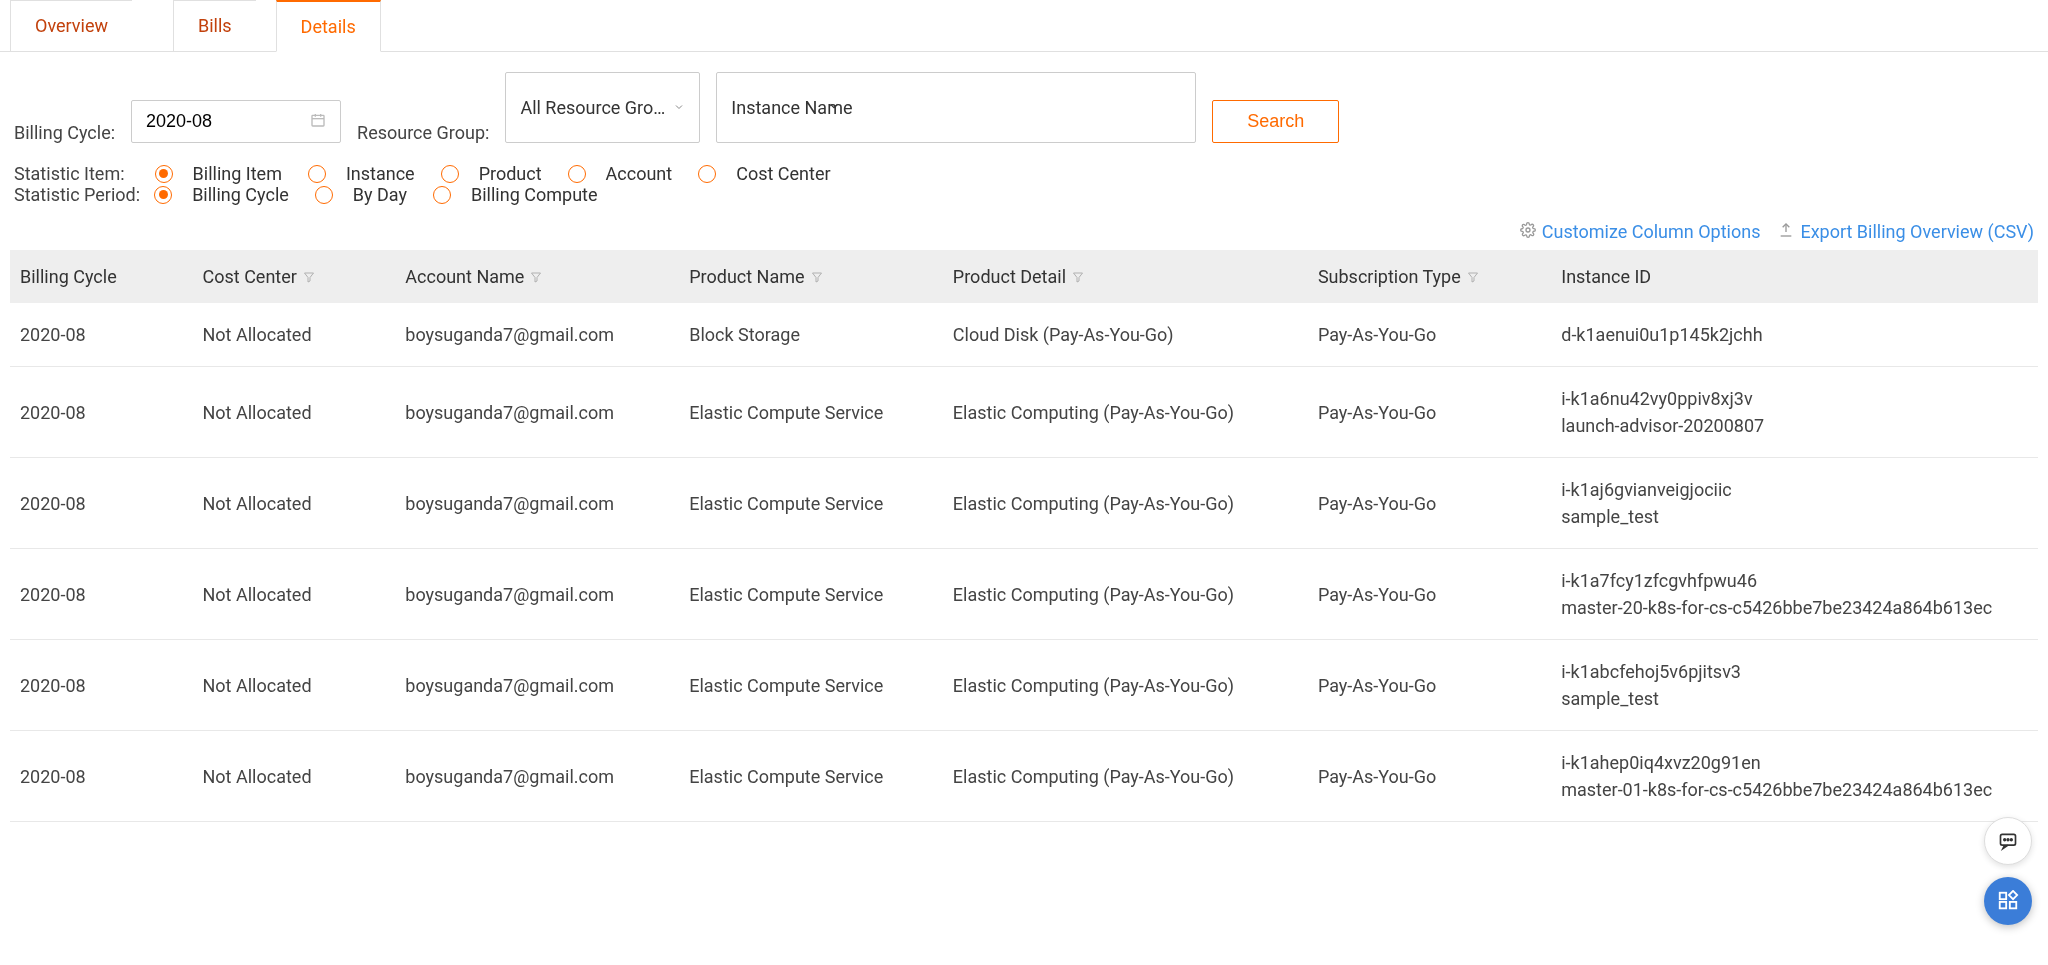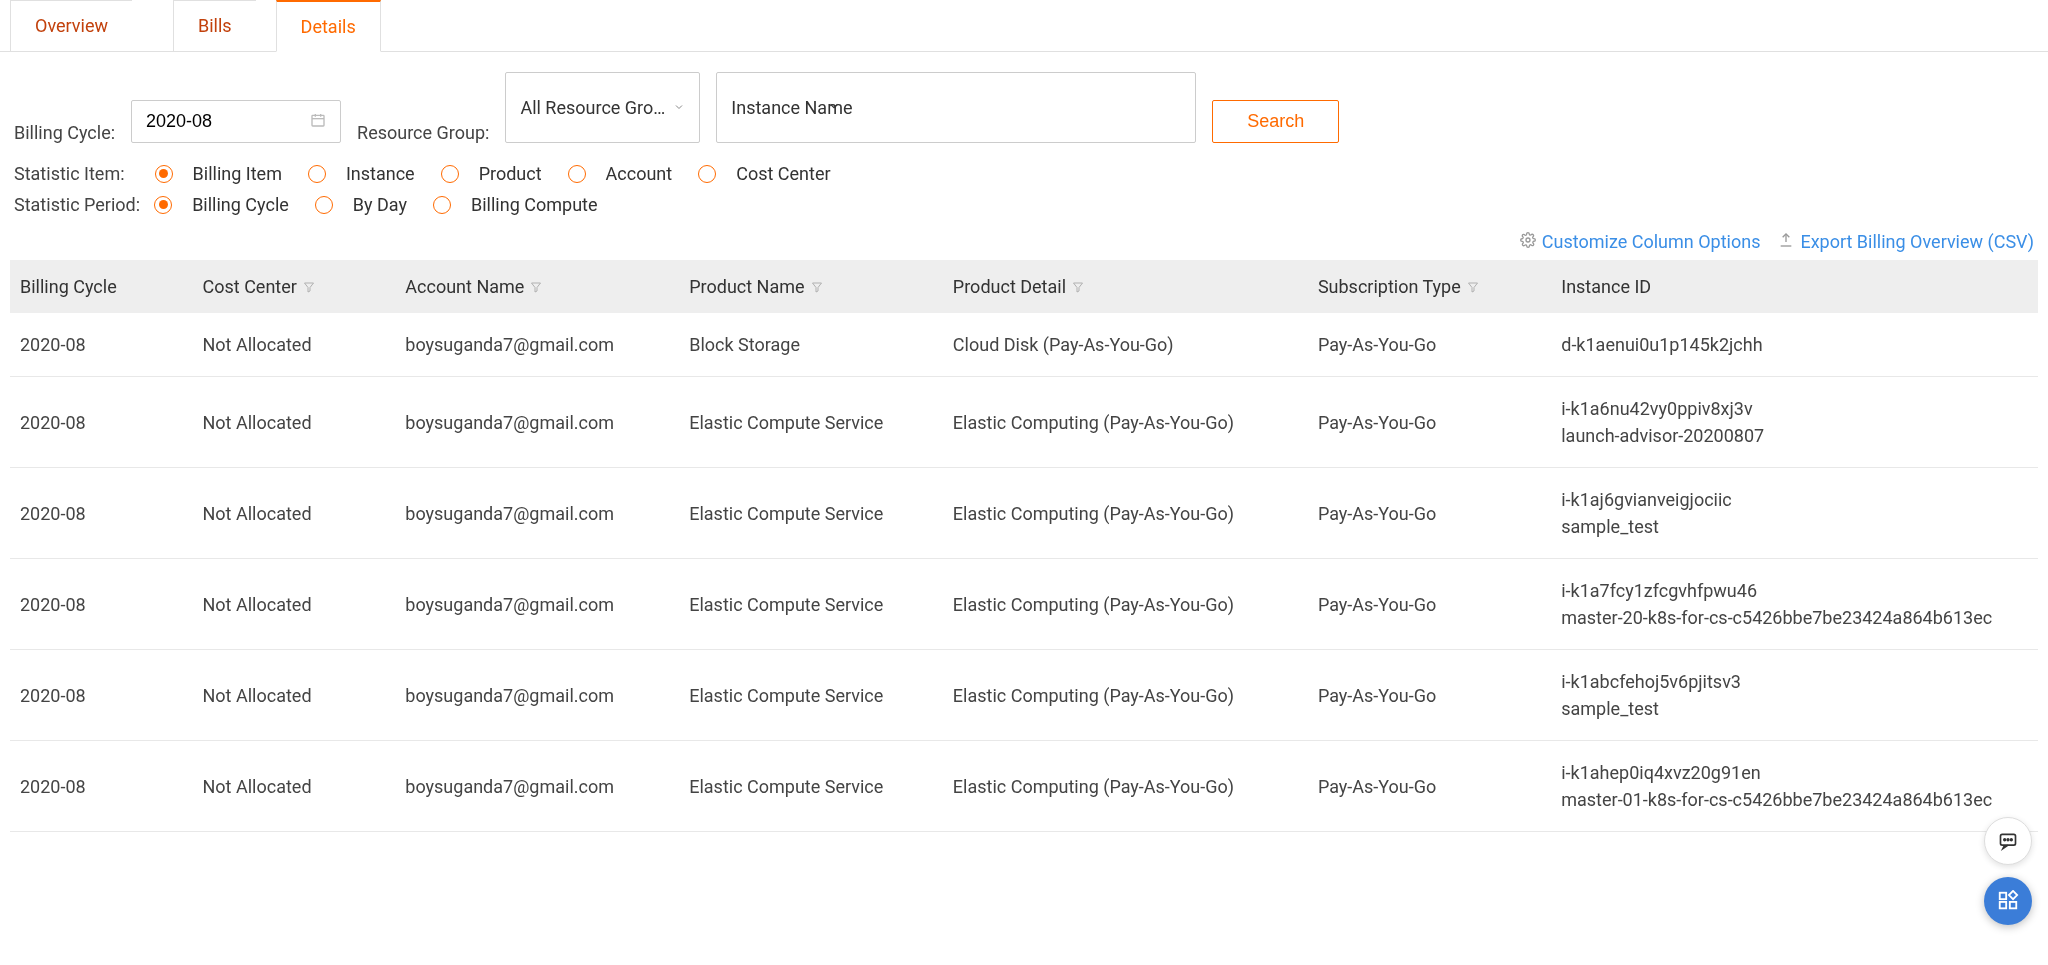--- a/index.html
+++ b/index.html
@@ -101,21 +101,21 @@
     font-size: 18px;
     border-radius: 2px;
     cursor: pointer;
   }
 
   
   .radio-row {
     display: flex;
     align-items: center;
     gap: 30px;
-    margin-bottom: 10px;
+    margin-bottom: 0;
     padding-left: 14px;
   }
   .radio-row .filter-label { min-width: 116px; }
   .radio-group {
     display: flex;
     gap: 26px;
   }
   .radio-item {
     display: flex;
     align-items: center;

